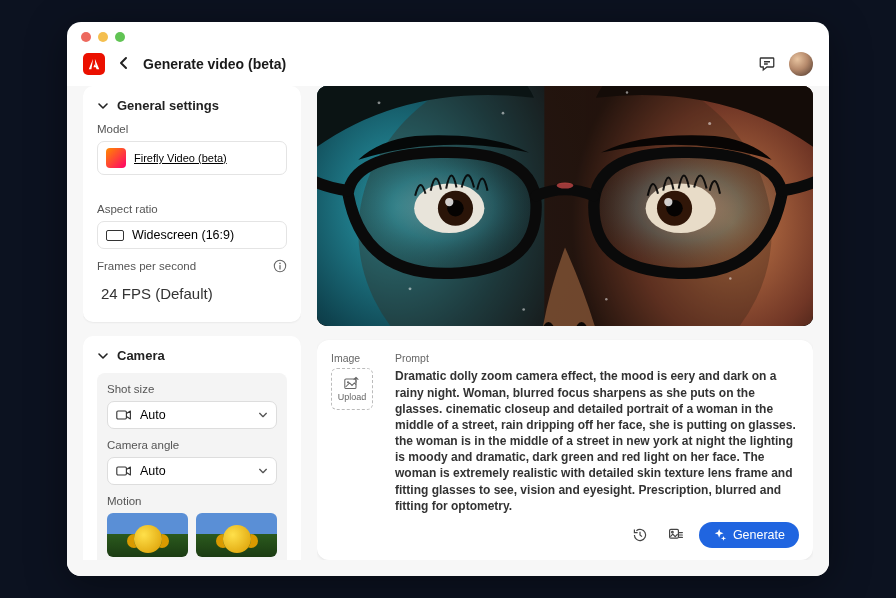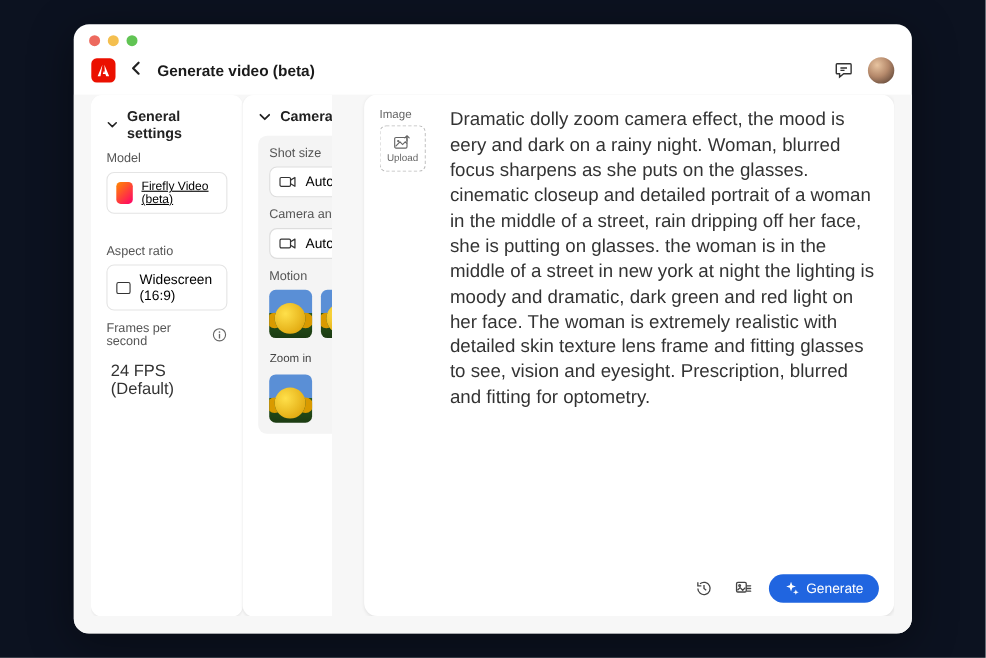--- a/index.html
+++ b/index.html
@@ -61,20 +61,22 @@
   flex: 1;
   display: flex;
   gap: 16px;
   padding: 0 16px 16px;
   overflow: hidden;
   background: #f7f7f7;
 }
 .sidebar {
   width: 218px;
   display: flex;
+  flex-direction: column;
+  gap: 14px;
   overflow-y: auto;
 }
 .card {
   background: #fff;
   border-radius: 10px;
   padding: 12px 14px 14px;
   box-shadow: 0 1px 2px rgba(0,0,0,.06);
 }
 .section-head {
   display: flex;
@@ -168,20 +170,21 @@
 }
 .motion-label {
   text-align: center;
   font-size: 10.5px;
   color: #444;
   margin-top: 13px;
 }
 .main {
   flex: 1;
   display: flex;
+  flex-direction: column;
   gap: 14px;
   overflow: hidden;
 }
 .preview {
   flex: 1;
   border-radius: 10px;
   overflow: hidden;
   position: relative;
   background: #000;
 }
@@ -203,24 +206,25 @@
   display: flex; flex-direction: column;
   align-items: center; justify-content: center;
   font-size: 9px; color: #666;
   gap: 2px;
   cursor: pointer;
 }
 .upload-box svg { width: 16px; height: 14px; }
 .prompt-col { flex: 1; display: flex; flex-direction: column; }
 .prompt-label { font-size: 10.5px; color: #666; margin-bottom: 4px; }
 .prompt-text {
-  font-size: 17px;
+  font-size: 12px;
   line-height: 1.35;
   color: #333;
   flex: 1;
+  font-weight: bold;
 }
 .prompt-actions {
   display: flex;
   align-items: flex-end;
   gap: 10px;
   justify-content: flex-end;
   margin-top: 8px;
 }
 .tool-btn {
   width: 26px; height: 26px;
@@ -445,20 +449,21 @@
             <svg viewBox="0 0 20 16">
               <rect x="1" y="3" width="14" height="12" rx="1.5" fill="none" stroke="#666" stroke-width="1.3"></rect>
               <circle cx="5" cy="7" r="1.3" fill="#666"></circle>
               <path d="M2 13 L7 8 L10 11 L13 8 L15 10" fill="none" stroke="#666" stroke-width="1.3"></path>
               <path d="M15 1 L15 7 M12.5 3.5 L15 1 L17.5 3.5" fill="none" stroke="#666" stroke-width="1.3" stroke-linecap="round" stroke-linejoin="round"></path>
             </svg>
             <span>Upload</span>
           </div>
         </div>
         <div class="prompt-col">
+          <div class="prompt-label">Prompt</div>
           <div class="prompt-text">Dramatic dolly zoom camera effect, the mood is eery and dark on a rainy night. Woman, blurred focus sharpens as she puts on the glasses. cinematic closeup and detailed portrait of a woman in the middle of a street, rain dripping off her face, she is putting on glasses. the woman is in the middle of a street in new york at night the lighting is moody and dramatic, dark green and red light on her face. The woman is extremely realistic with detailed skin texture lens frame and fitting glasses to see, vision and eyesight. Prescription, blurred and fitting for optometry.</div>
           <div class="prompt-actions">
             <div class="tool-btn">
               <svg width="16" height="16" viewBox="0 0 20 20" fill="none" stroke="currentColor" stroke-width="1.5">
                   <path d="M3 10a7 7 0 1 0 2.5-5.4M3 3v4h4"></path>
                   <path d="M10 6v4l2.5 2"></path>
                 </svg>
             </div>
             <div class="tool-btn">
               <svg width="16" height="16" viewBox="0 0 20 20" fill="none" stroke="currentColor" stroke-width="1.5">

